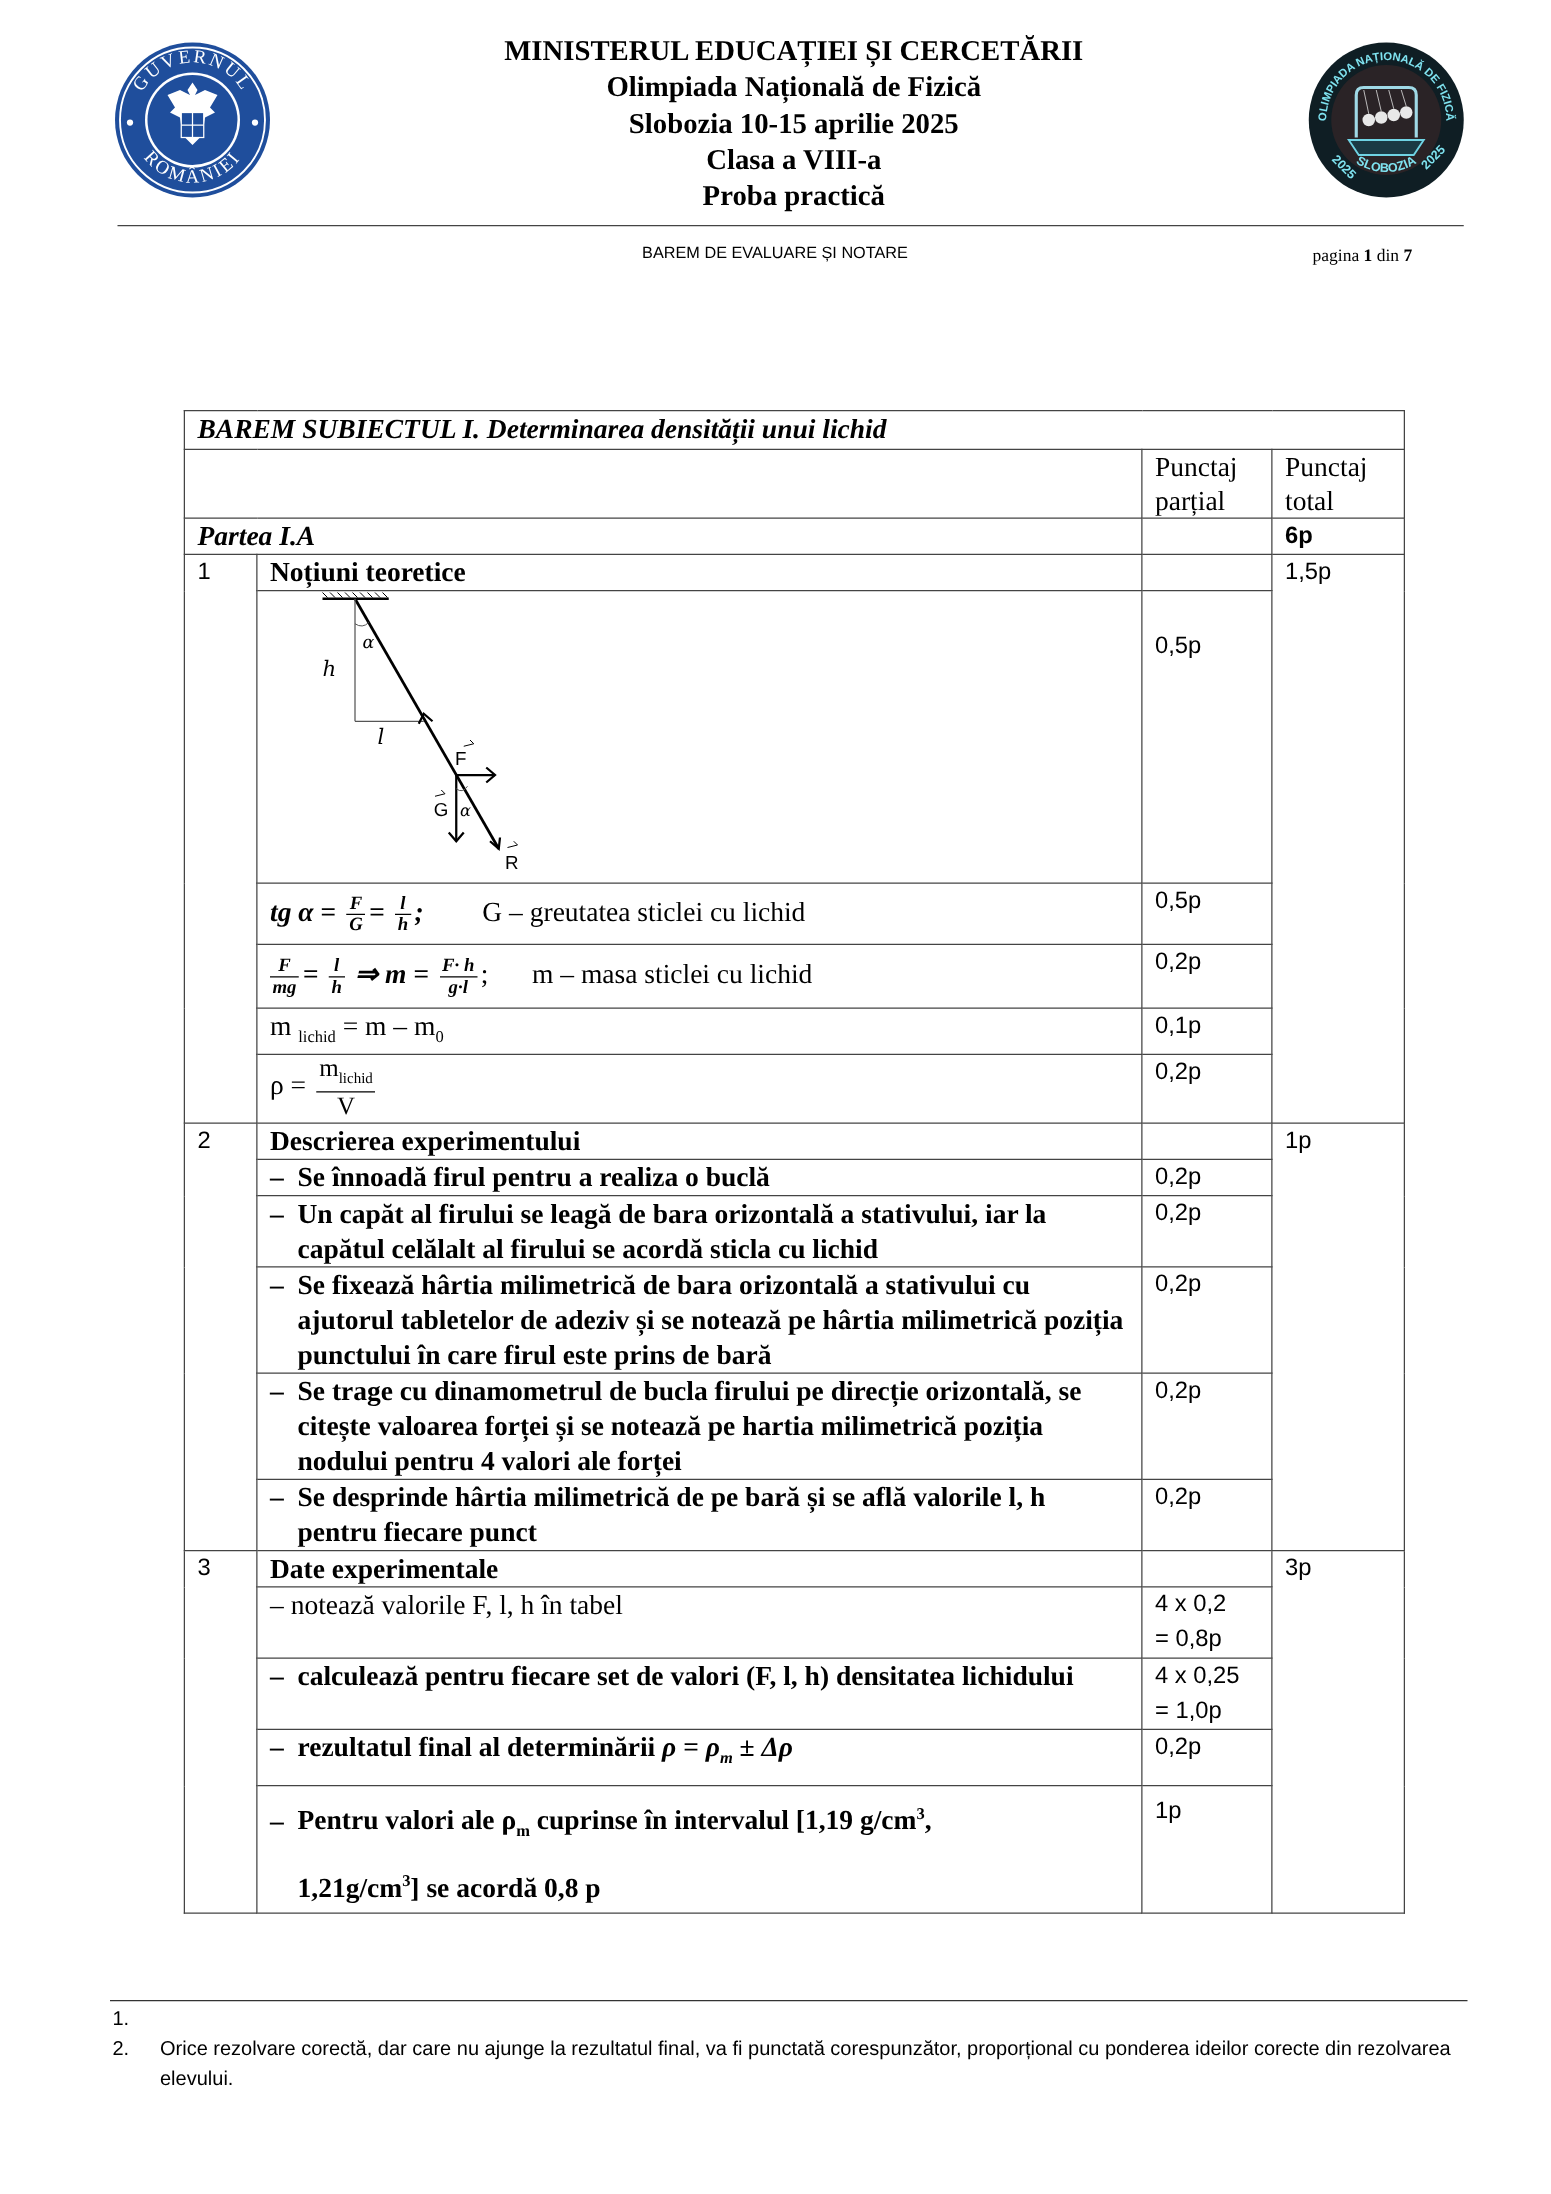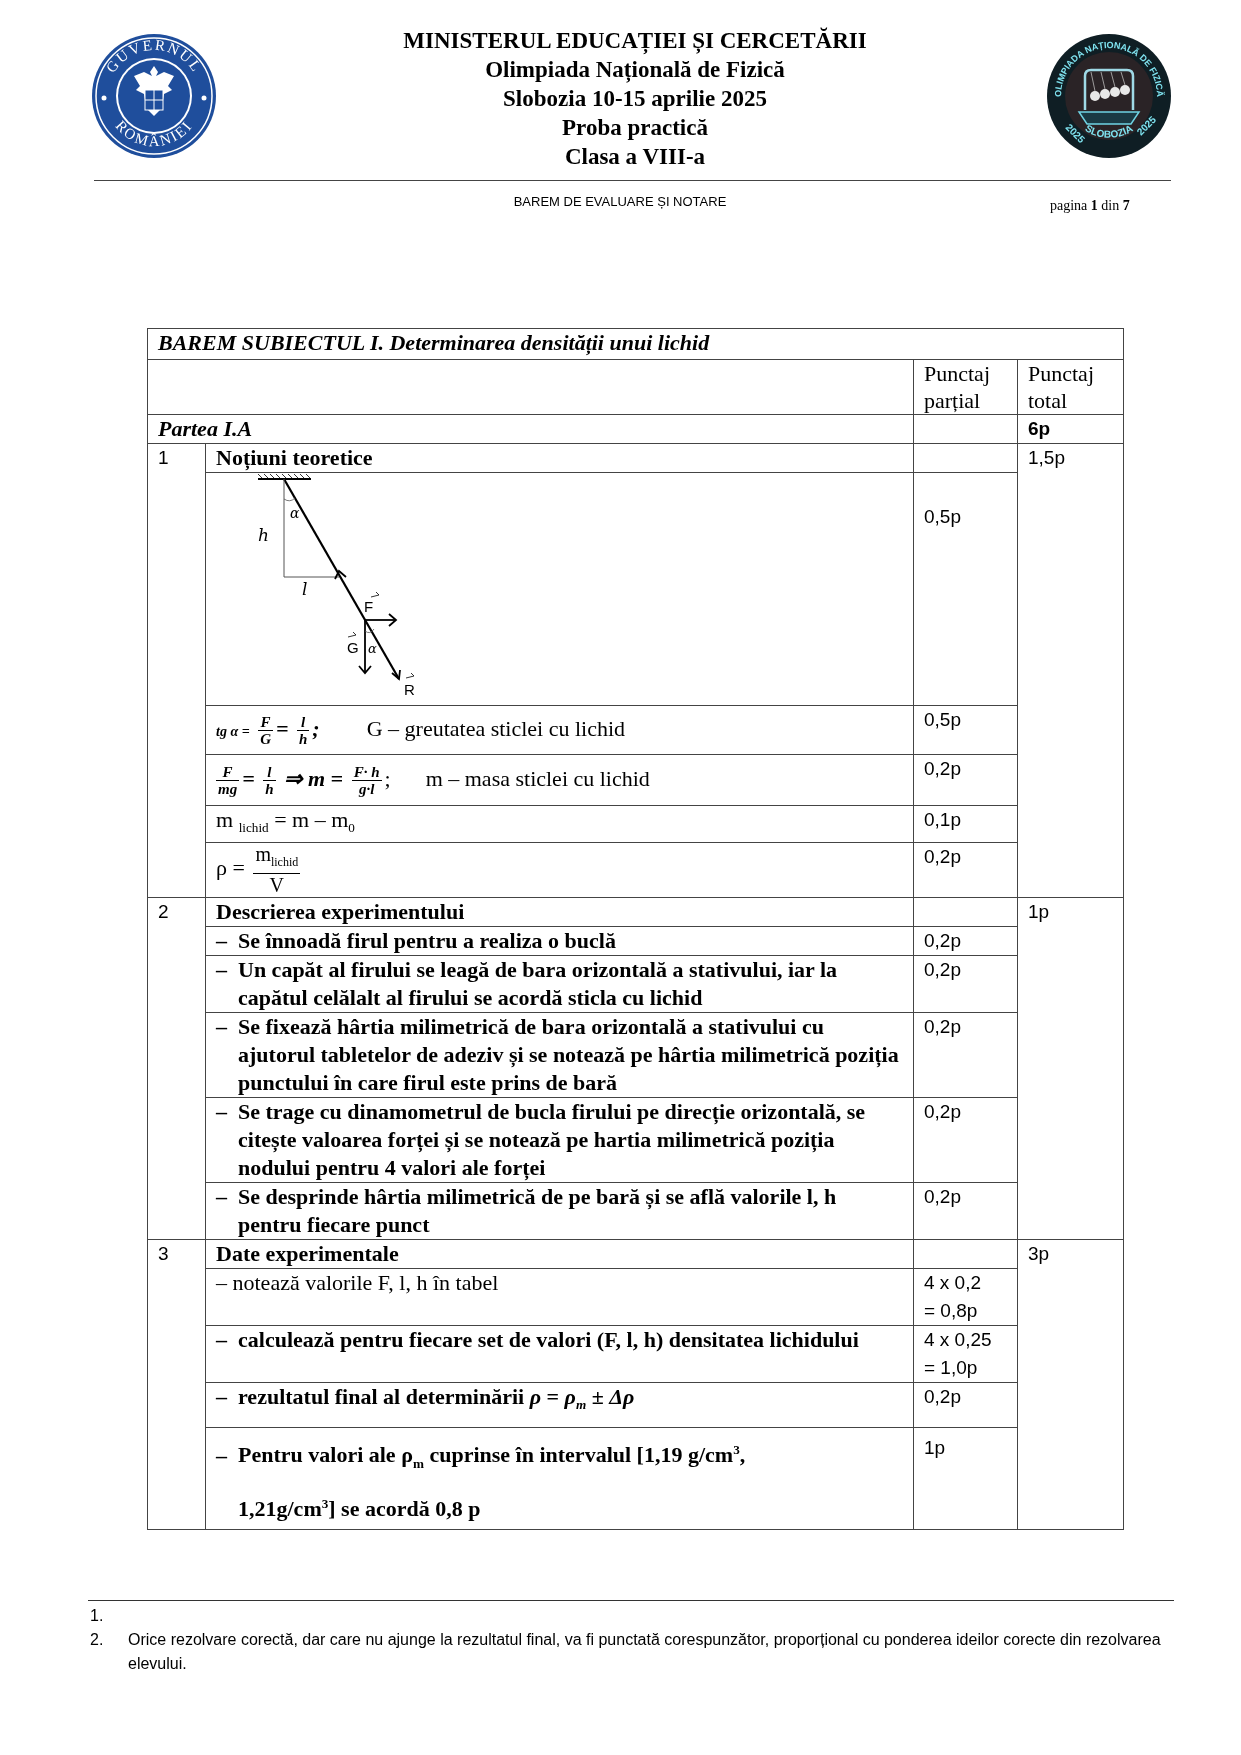--- a/index.html
+++ b/index.html
@@ -68,22 +68,22 @@
       <path d="M64 34 l4 6 l-2 4 l8 -4 l10 4 l-6 10 l4 4 l-8 4 l-2 14 l-8 8 l-8 -8 l-2 -14 l-8 -4 l4 -4 l-6 -10 l10 -4 l8 4 l-2 -4 z" fill="#fff"></path>
       <rect x="55" y="58" width="18" height="20" fill="#1f4e9c" stroke="#fff" stroke-width="1"></rect>
       <path d="M55 68 h18 M64 58 v20" stroke="#fff" stroke-width="1"></path>
     </svg>
   </div>
 
   <div class="hdr-lines">
     <div>MINISTERUL EDUCAȚIEI ȘI CERCETĂRII</div>
     <div>Olimpiada Națională de Fizică</div>
     <div>Slobozia 10-15 aprilie 2025</div>
+    <div>Clasa a VIII-a</div>
     <div>Proba practică</div>
-    <div>Clasa a VIII-a</div>
   </div>
 
   <div class="logo-right">
     <svg width="128" height="128" viewBox="0 0 128 128">
       <circle cx="64" cy="64" r="62" fill="#0f1e24"></circle>
       <circle cx="64" cy="64" r="44" fill="#2a2326"></circle>
       <defs>
         <path id="arcTopR" d="M 16 64 A 48 48 0 0 1 112 64"></path>
         <path id="arcBotR" d="M 24 80 A 44 44 0 0 0 104 80"></path>
       </defs>
@@ -186,21 +186,21 @@
 
         <path d="M146 200 L153 206 L154 197" fill="none" stroke="#000" stroke-width="1.8"></path>
         <text x="158" y="222" font-family="Liberation Sans, sans-serif" font-size="15">R</text>
         <path d="M160 205 l8 -2 l-3 -3" fill="none" stroke="#000" stroke-width="0.8"></path>
       </svg>
     </td>
     <td class="t-sans" style="padding-top:30px;">0,5p</td>
   </tr>
   <tr>
     <td class="t-serif" style="height:48px; vertical-align:middle;">
-      <span class="math-i" style="font-size:14px;">tg α =</span>
+      <span class="math-i" style="font-size:22px;">tg α =</span>
       <span class="frac"><span class="num">F</span><span class="den">G</span></span><span class="math-i">=</span>
       <span class="frac"><span class="num">l</span><span class="den">h</span></span><span class="math-i">;</span>
       <span style="display:inline-block; width:36px;"></span>
       <span>G – greutatea sticlei cu lichid</span>
     </td>
     <td class="t-sans">0,5p</td>
   </tr>
   <tr>
     <td class="t-serif" style="height:50px; vertical-align:middle;">
       <span class="frac" style="margin-left:0;"><span class="num">F</span><span class="den">mg</span></span><span class="math-i">=</span>

